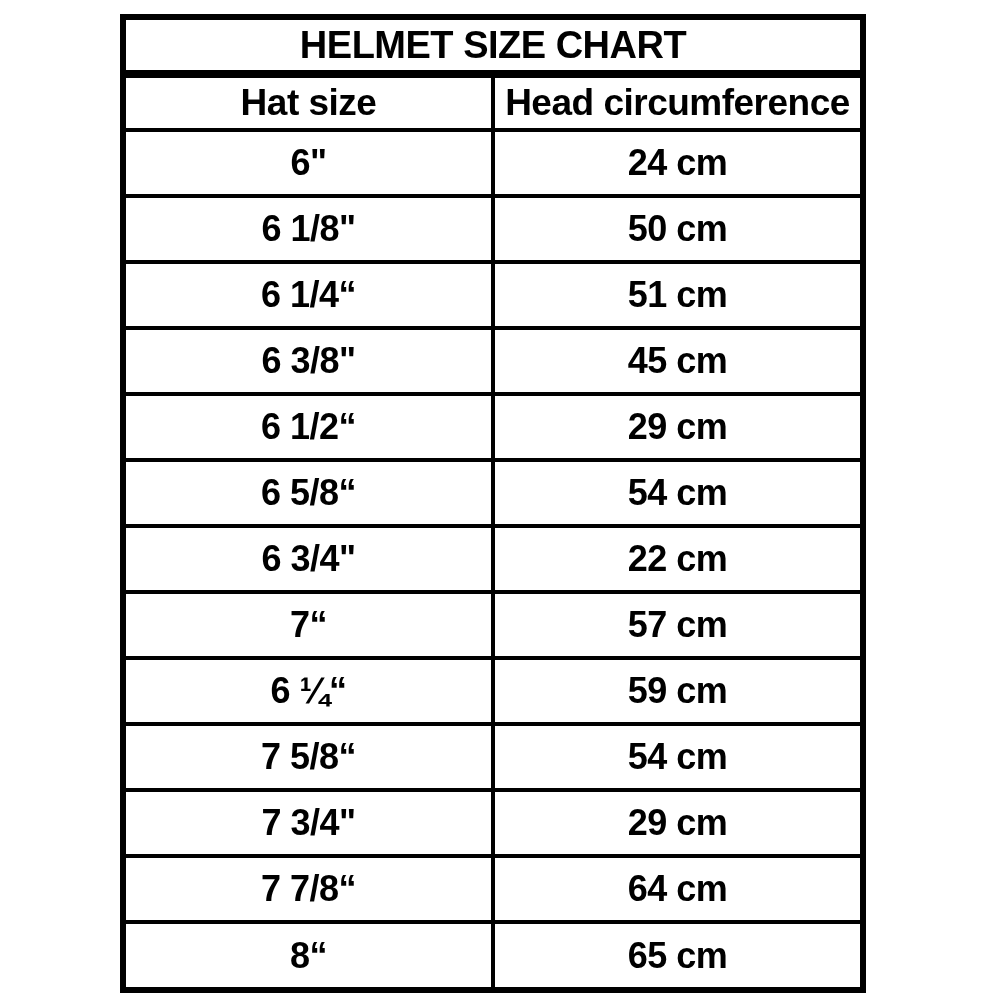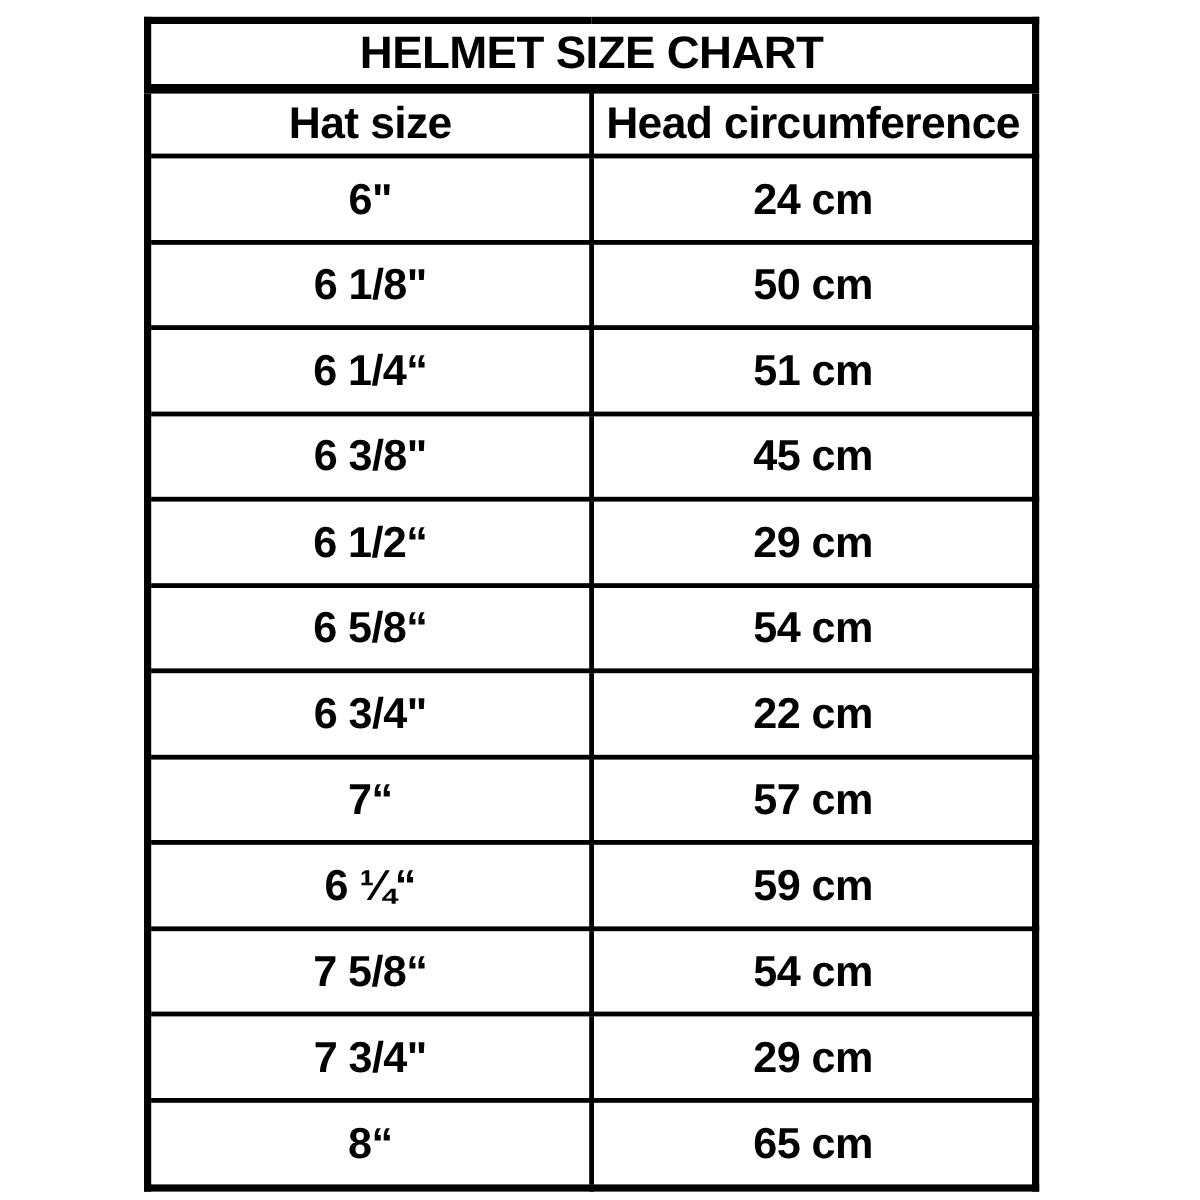--- a/index.html
+++ b/index.html
@@ -118,20 +118,24 @@
   <tr class="data-row">
     <td>7 5/8“</td>
     <td>54 cm</td>
   </tr>
 
   <tr class="data-row">
     <td>7 3/4"</td>
     <td>29 cm</td>
   </tr>
 
+  <tr class="data-row">
+    <td>7 7/8“</td>
+    <td>64 cm</td>
+  </tr>
 
   <tr class="data-row">
     <td>8“</td>
     <td>65 cm</td>
   </tr>
 </tbody>
   </table>
 </div>
 
 </body></html>

